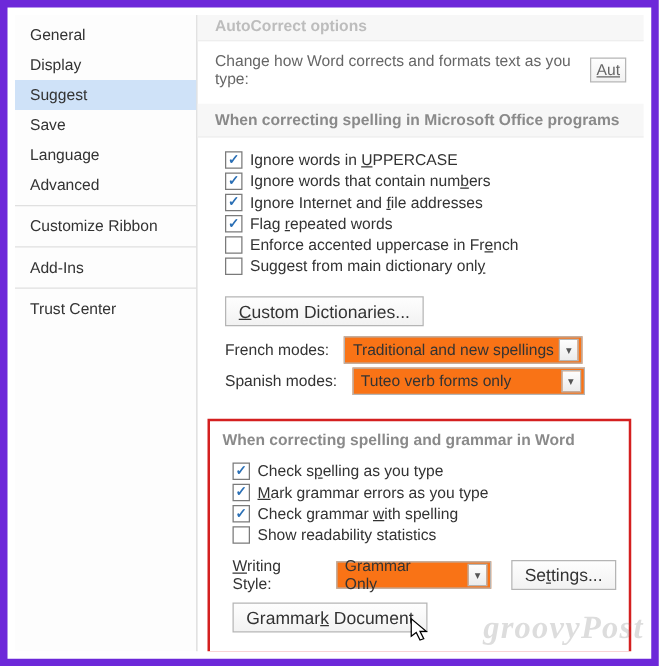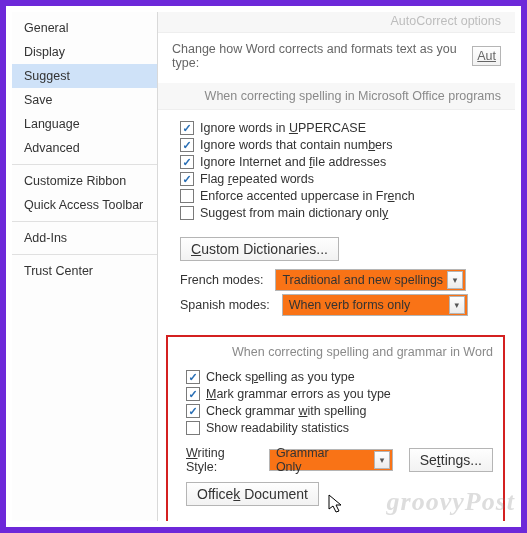--- a/index.html
+++ b/index.html
@@ -44,26 +44,25 @@
     height: 1px;
     background: #e0e0e0;
     margin: 4px 0;
   }
   .content {
     flex: 1;
     padding: 0 0 0 0;
     overflow: hidden;
   }
   .sect-head {
-    font-weight: 400;
+    font-weight: 700;
     color: #8a8a8a;
     background: #f7f7f7;
     padding: 6px 14px 6px 14px;
     border-bottom: 1px solid #eee;
-    text-align: right;
   }
   .sect-head.top { color:#bdbdbd; padding-top:2px; padding-bottom:4px;}
   .sect-body { padding: 8px 14px 10px 22px; }
   .intro { padding: 6px 14px 10px 14px; color:#666; }
   .row { display: flex; align-items: center; margin: 3px 0; gap:6px; }
   .chk { width:14px; height:14px; border:1px solid #7a7a7a; background:#fff; display:inline-flex; align-items:center; justify-content:center; font-size:11px; line-height:1; }
   .chk.on::after { content:"✓"; color:#2a6fb5; font-weight:bold; }
   .u { text-decoration: underline; }
   .btn {
     display:inline-block;
@@ -127,21 +126,20 @@
 
 <div class="sidebar" id="sidebar">
         <div class="side-item">General</div>
         <div class="side-item">Display</div>
         <div class="side-item selected">Suggest</div>
         <div class="side-item">Save</div>
         <div class="side-item">Language</div>
         <div class="side-item">Advanced</div>
         <div class="side-sep"></div>
         <div class="side-item">Customize Ribbon</div>
-        <div class="side-item">Quick Access Toolbar</div>
         <div class="side-sep"></div>
         <div class="side-item">Add-Ins</div>
         <div class="side-sep"></div>
         <div class="side-item">Trust Center</div>
       </div>
 
 <div class="content">
 
   <div class="sect-head top">AutoCorrect options</div>
   <div class="intro row">
@@ -184,21 +182,21 @@
     <div class="row" style="margin-top:8px;">
       <span class="field-label">French modes:</span>
       <span class="select">
         <span>Traditional and new spellings</span>
               <span class="arrow">▾</span>
       </span>
     </div>
     <div class="row">
       <span class="field-label">Spanish modes:</span>
       <span class="select" style="min-width:186px;">
-        <span>When verb forms only</span>
+        <span>Tuteo verb forms only</span>
               <span class="arrow" style="margin-left:auto;">▾</span>
       </span>
     </div>
   </div>
 
   <div class="highlight-box">
     <div class="sect-head">When correcting spelling and grammar in Word</div>
     <div class="sect-body" id="word-checks">
             <div class="row">
               <span class="chk on"></span>
@@ -225,21 +223,21 @@
         <span class="select" style="min-width:110px;gap:20px;">
           <span>Grammar Only</span>
                 <span class="arrow" style="margin-left:auto;">▾</span>
         </span>
         <span class="btn" style="margin-left:10px;">
           <span>Se</span><span class="u">t</span><span>tings...</span>
         </span>
       </div>
       <div class="row" style="margin-top:8px;">
         <span class="btn">
-          <span>Office</span><span class="u">k</span><span> Document</span>
+          <span>Grammar</span><span class="u">k</span><span> Document</span>
         </span>
       </div>
     </div>
   </div>
 
 </div>
 
 <div class="watermark">groovyPost</div>
 
 <svg class="cursor" style="left:316px; top:482px;" viewBox="0 0 16 20">

